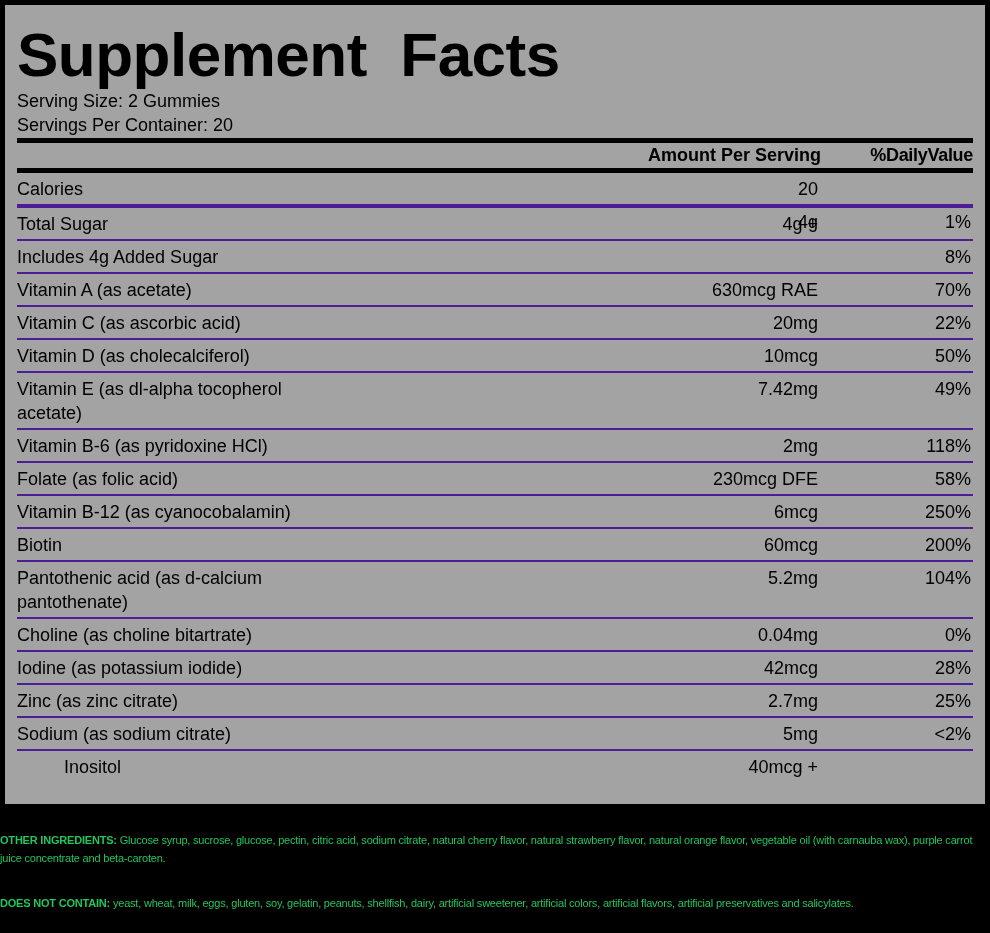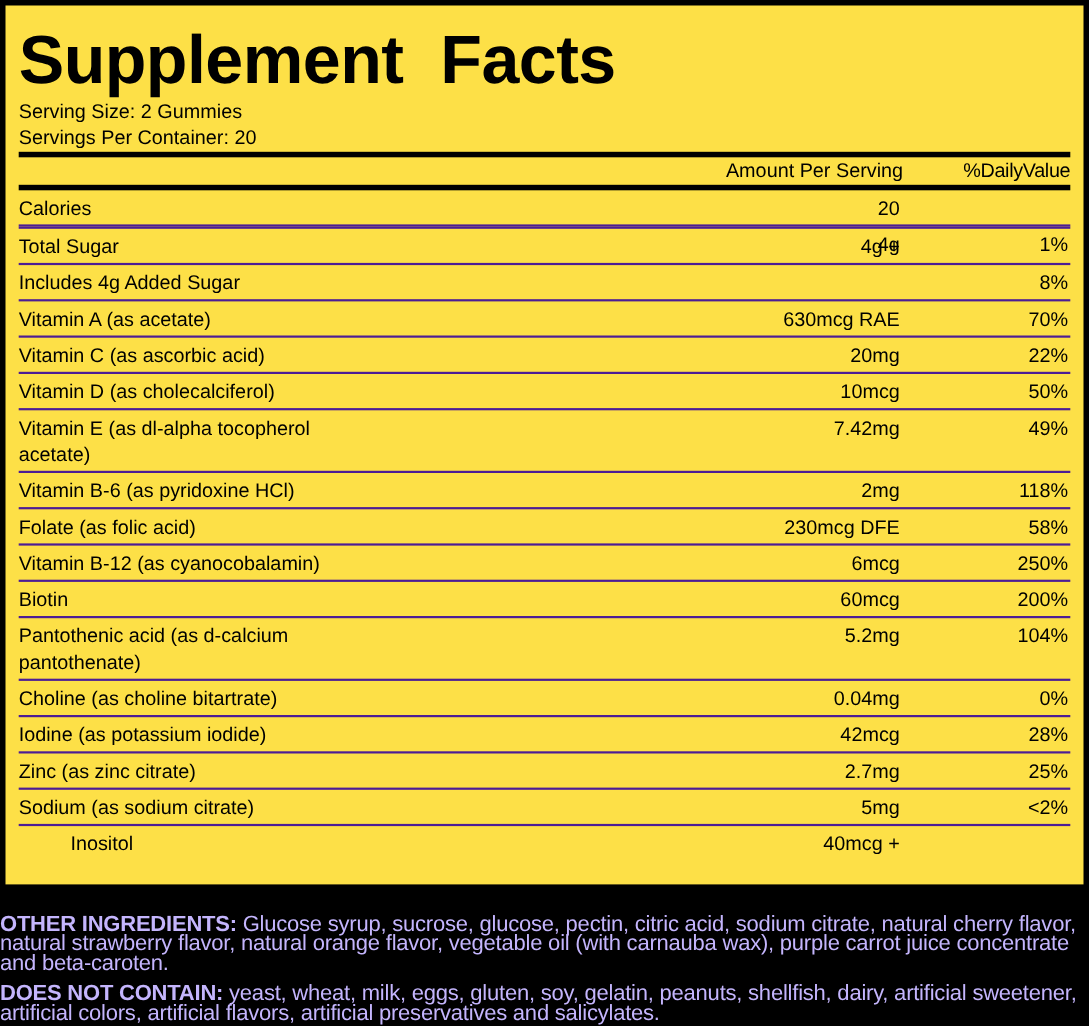--- a/index.html
+++ b/index.html
@@ -14,21 +14,21 @@
       overflow: hidden;
       font-family: "Liberation Sans", sans-serif;
       color: #000;
     }
     .panel {
       position: absolute;
       left: 5px;
       top: 5px;
       width: 980px;
       height: 799px;
-      background: #fde047;
+      background: #a3a3a3;
     }
     .title {
       position: absolute;
       left: 12px;
       top: 14px;
       font-size: 62px;
       font-weight: bold;
       letter-spacing: -0.5px;
       line-height: 72px;
       white-space: pre;
@@ -51,21 +51,21 @@
     }
     .table {
       position: absolute;
       left: 12px;
       top: 143px;
       width: 961px;
     }
     .hdr {
       position: relative;
       height: 25px;
-      font-weight: normal;
+      font-weight: bold;
       font-size: 18px;
     }
     .hdr .amt {
       position: absolute;
       right: 152px;
       top: 2px;
     }
     .hdr .dv {
       position: absolute;
       right: 0;
@@ -92,22 +92,22 @@
     }
     .row .daily {
       position: absolute;
       right: 2px;
       top: 4px;
     }
     .footer {
       position: absolute;
       left: 0;
       width: 990px;
-      color: #c4b5fd;
-      font-size: 20px;
+      color: #22c55e;
+      font-size: 11px;
       line-height: 18px;
       letter-spacing: -0.2px;
     }
     .footer b { font-weight: bold; }
     .footer.other { top: 831px; }
     .footer.dnc { top: 894px; }
   </style>
 </head>
 <body>
 

